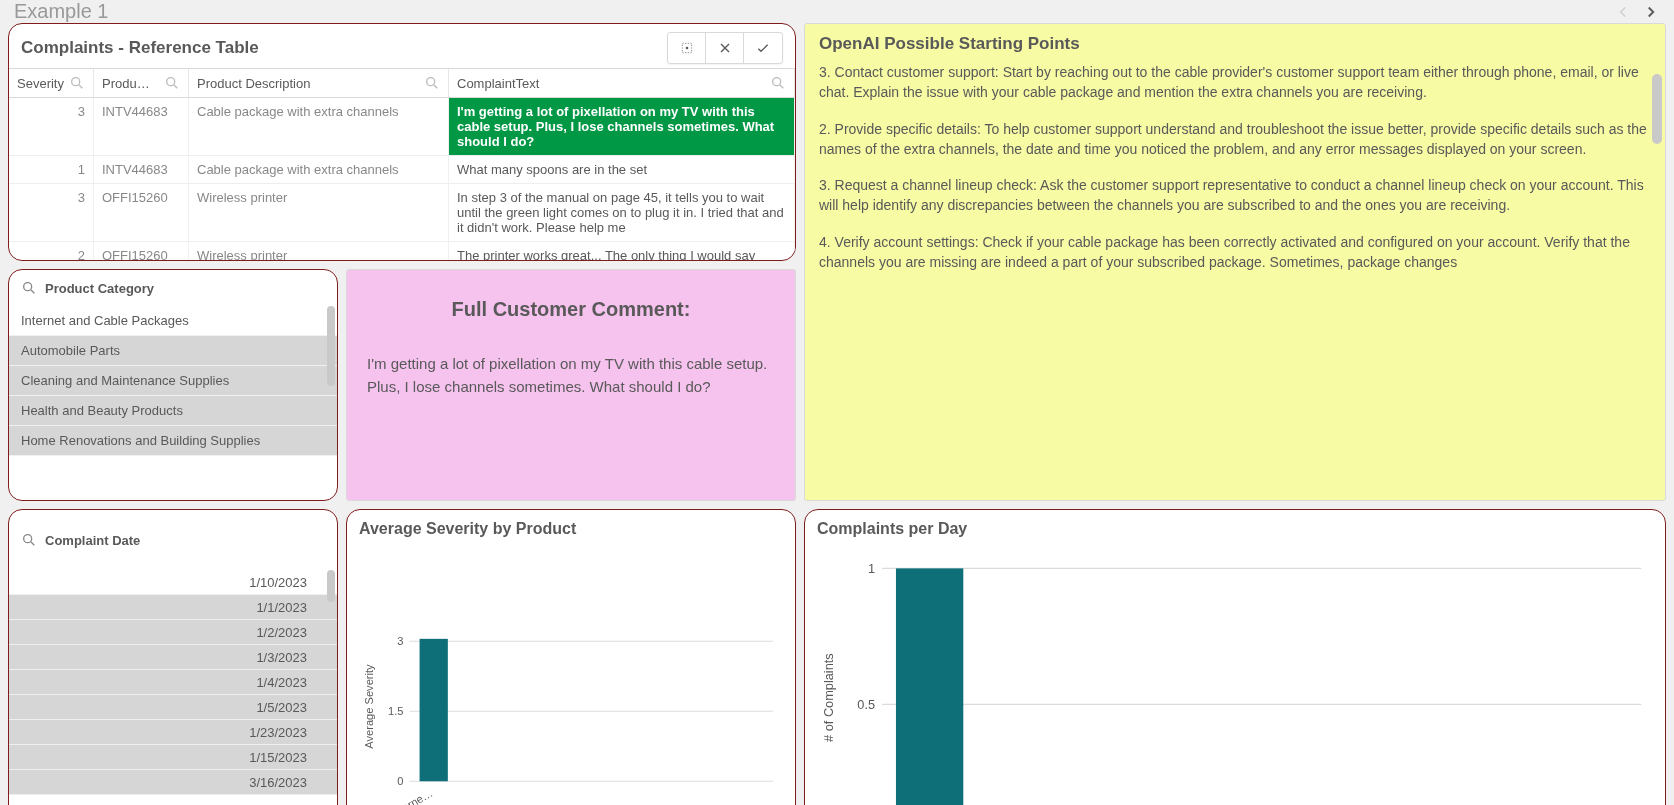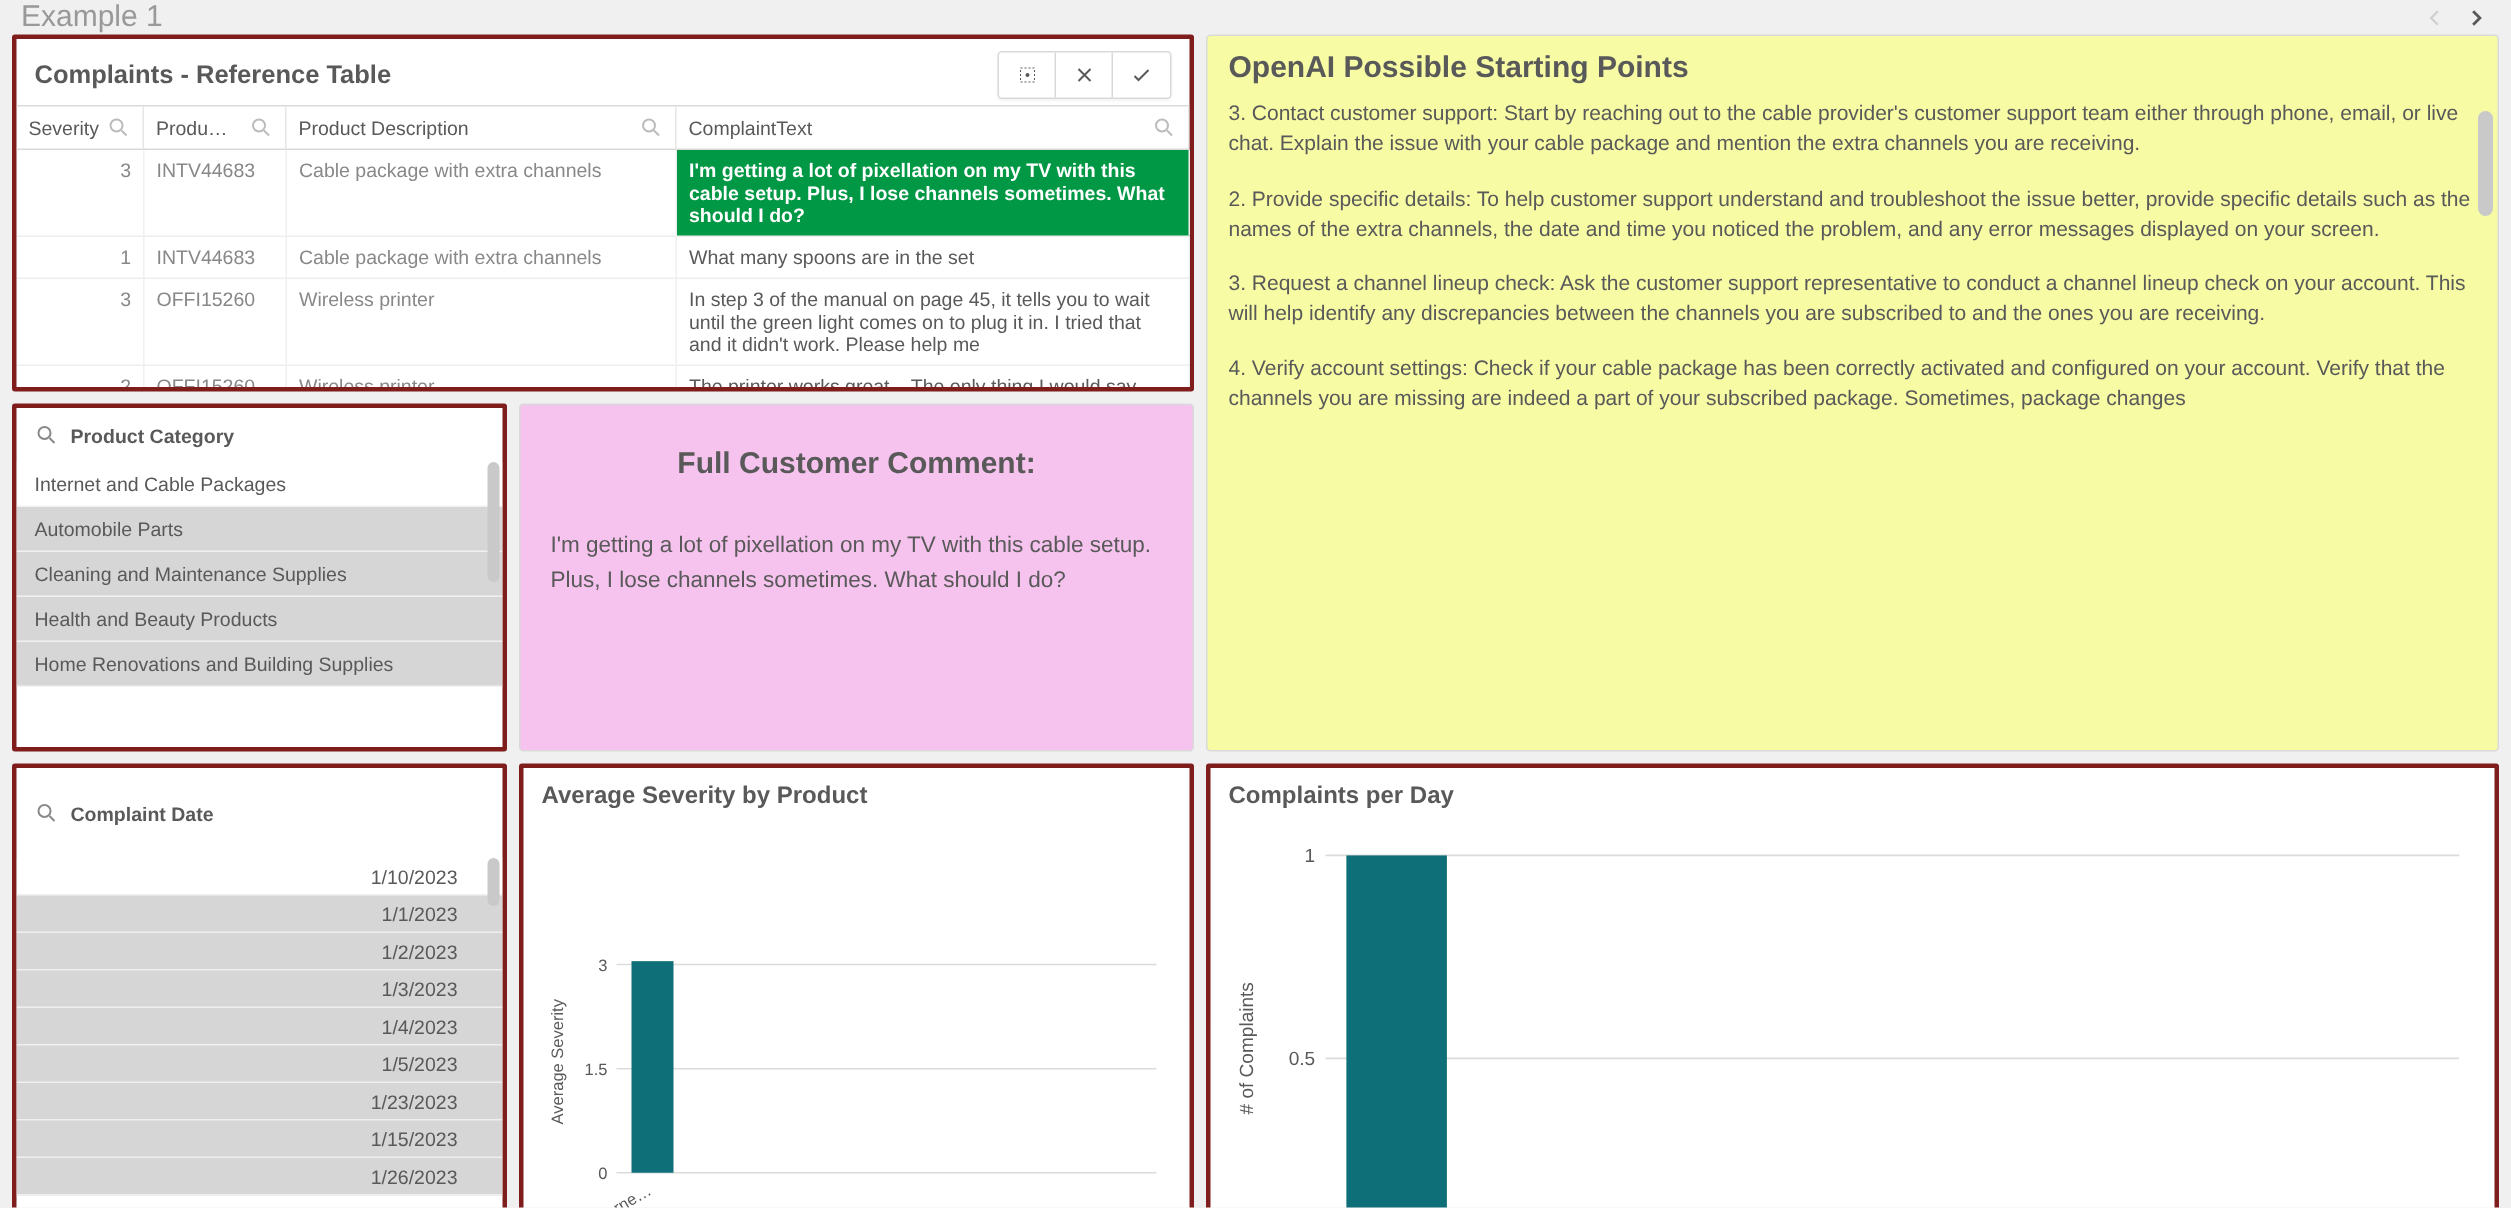--- a/index.html
+++ b/index.html
@@ -7,21 +7,21 @@
 
 .app { width: 1674px; height: 805px; display: flex; flex-direction: column; }
 
 .topbar { height: 40px; display: flex; align-items: center; padding: 0 14px; color: #999; font-size: 20px; }
 .topbar .spacer { flex: 1; }
 .topbar .nav-ic { width: 18px; height: 18px; margin-left: 10px; cursor: pointer; color: #595959; }
 .topbar .nav-ic.dim { color: #cfcfcf; cursor: default; }
 
 .grid { flex: 1; display: grid; grid-template-columns: 330px 450px 1fr; grid-template-rows: 238px 232px 1fr; gap: 8px; padding: 0 8px 8px 8px; }
 
-.panel { background: #fff; border: 3px solid #7f1d1d; border-radius: 2px; overflow: hidden; position: relative; }
+.panel { background: #fff; border: 1px solid #7f1d1d; border-radius: 14px; overflow: hidden; position: relative; }
 
 .complaints-table { grid-column: 1 / 3; grid-row: 1; display: flex; flex-direction: column; }
 .ct-head { display:flex; align-items:center; padding: 8px 12px 4px; }
 .ct-title { font-weight: 700; font-size: 17px; color: #595959; }
 .ct-actions { margin-left: auto; display:flex; border:1px solid #d9d9d9; border-radius:3px; box-shadow:0 1px 2px rgba(0,0,0,.05); }
 .ct-actions .btn { width: 38px; height: 30px; display:flex; align-items:center; justify-content:center; border-right:1px solid #d9d9d9; cursor:pointer; color:#595959; }
 .ct-actions .btn:last-child { border-right:none; }
 
 .tbl-header { display:flex; border-top:1px solid #d9d9d9; border-bottom:1px solid #d9d9d9; font-size:13px; color:#595959; }
 .th { display:flex; align-items:center; padding: 6px 8px; border-right:1px solid #e6e6e6; position:relative; }
@@ -33,21 +33,21 @@
 .tbl-body { overflow-y:auto; flex:1; }
 .row { display:flex; border-bottom:1px solid #eee; font-size:13px; align-items: stretch; }
 .td { padding:6px 8px; border-right:1px solid #f0f0f0; }
 .td.sev{width:85px;text-align:right;color:#888}
 .td.prod{width:95px;color:#888}
 .td.pdesc{width:260px;color:#888}
 .td.ctxt{flex:1;color:#595959}
 .row.sel .td.ctxt { background:#009845; color:#fff; font-weight:600; }
 
 .ai-box { grid-column: 3; grid-row: 1 / 3; background:#f7fba4; border:1px solid #d9d9d9; border-radius:3px; padding:10px 14px; overflow-y:auto; position:relative; }
-.ai-title { font-weight:700; font-size:20px; color:#595959; margin-bottom:8px; }
+.ai-title { font-weight:700; font-size:17px; color:#595959; margin-bottom:8px; }
 .ai-body p { font-size:14px; color:#595959; line-height:1.45; margin-bottom:16px; }
 .ai-scrollbar { position:absolute; right:3px; top:50px; width:10px; height:70px; background:#c9c9c9; border-radius:5px; }
 
 .cat-panel { grid-column:1; grid-row:2; display:flex; flex-direction:column; }
 .cat-head { padding:10px 12px; display:flex; align-items:center; font-weight:600; color:#595959; }
 .cat-head .srch { margin-right:8px; color:#888; }
 .cat-list { flex:1; overflow:hidden; position:relative; }
 .cat-item { padding:7px 12px; font-size:13px; color:#595959; border-bottom:1px solid #f1f1f1; cursor:pointer; }
 .cat-item.sel { background:#fff; }
 .cat-item.dim { background:#d6d6d6; color:#595959; }
@@ -215,21 +215,21 @@
       </div>
       <div class="date-list" id="date-list">
         <div class="date-item sel">1/10/2023</div>
           <div class="date-item dim">1/1/2023</div>
           <div class="date-item dim">1/2/2023</div>
           <div class="date-item dim">1/3/2023</div>
           <div class="date-item dim">1/4/2023</div>
           <div class="date-item dim">1/5/2023</div>
           <div class="date-item dim">1/23/2023</div>
           <div class="date-item dim">1/15/2023</div>
-          <div class="date-item dim">1/26/2023</div>
+          <div class="date-item dim">3/16/2023</div>
           <div class="date-scroll"></div>
       </div>
     </div>
 
     <div class="panel sev-chart">
       <div class="chart-title">Average Severity by Product</div>
       <div class="chart-area" id="chart0"><svg width="100%" height="100%" viewBox="0 0 420 190">
             <line x1="50" x2="410" y1="156" y2="156" stroke="#dcdcdc"></line>
             <text x="44" y="160" text-anchor="end" font-size="11" fill="#595959">0</text>
             <line x1="50" x2="410" y1="86.625" y2="86.625" stroke="#dcdcdc"></line>

